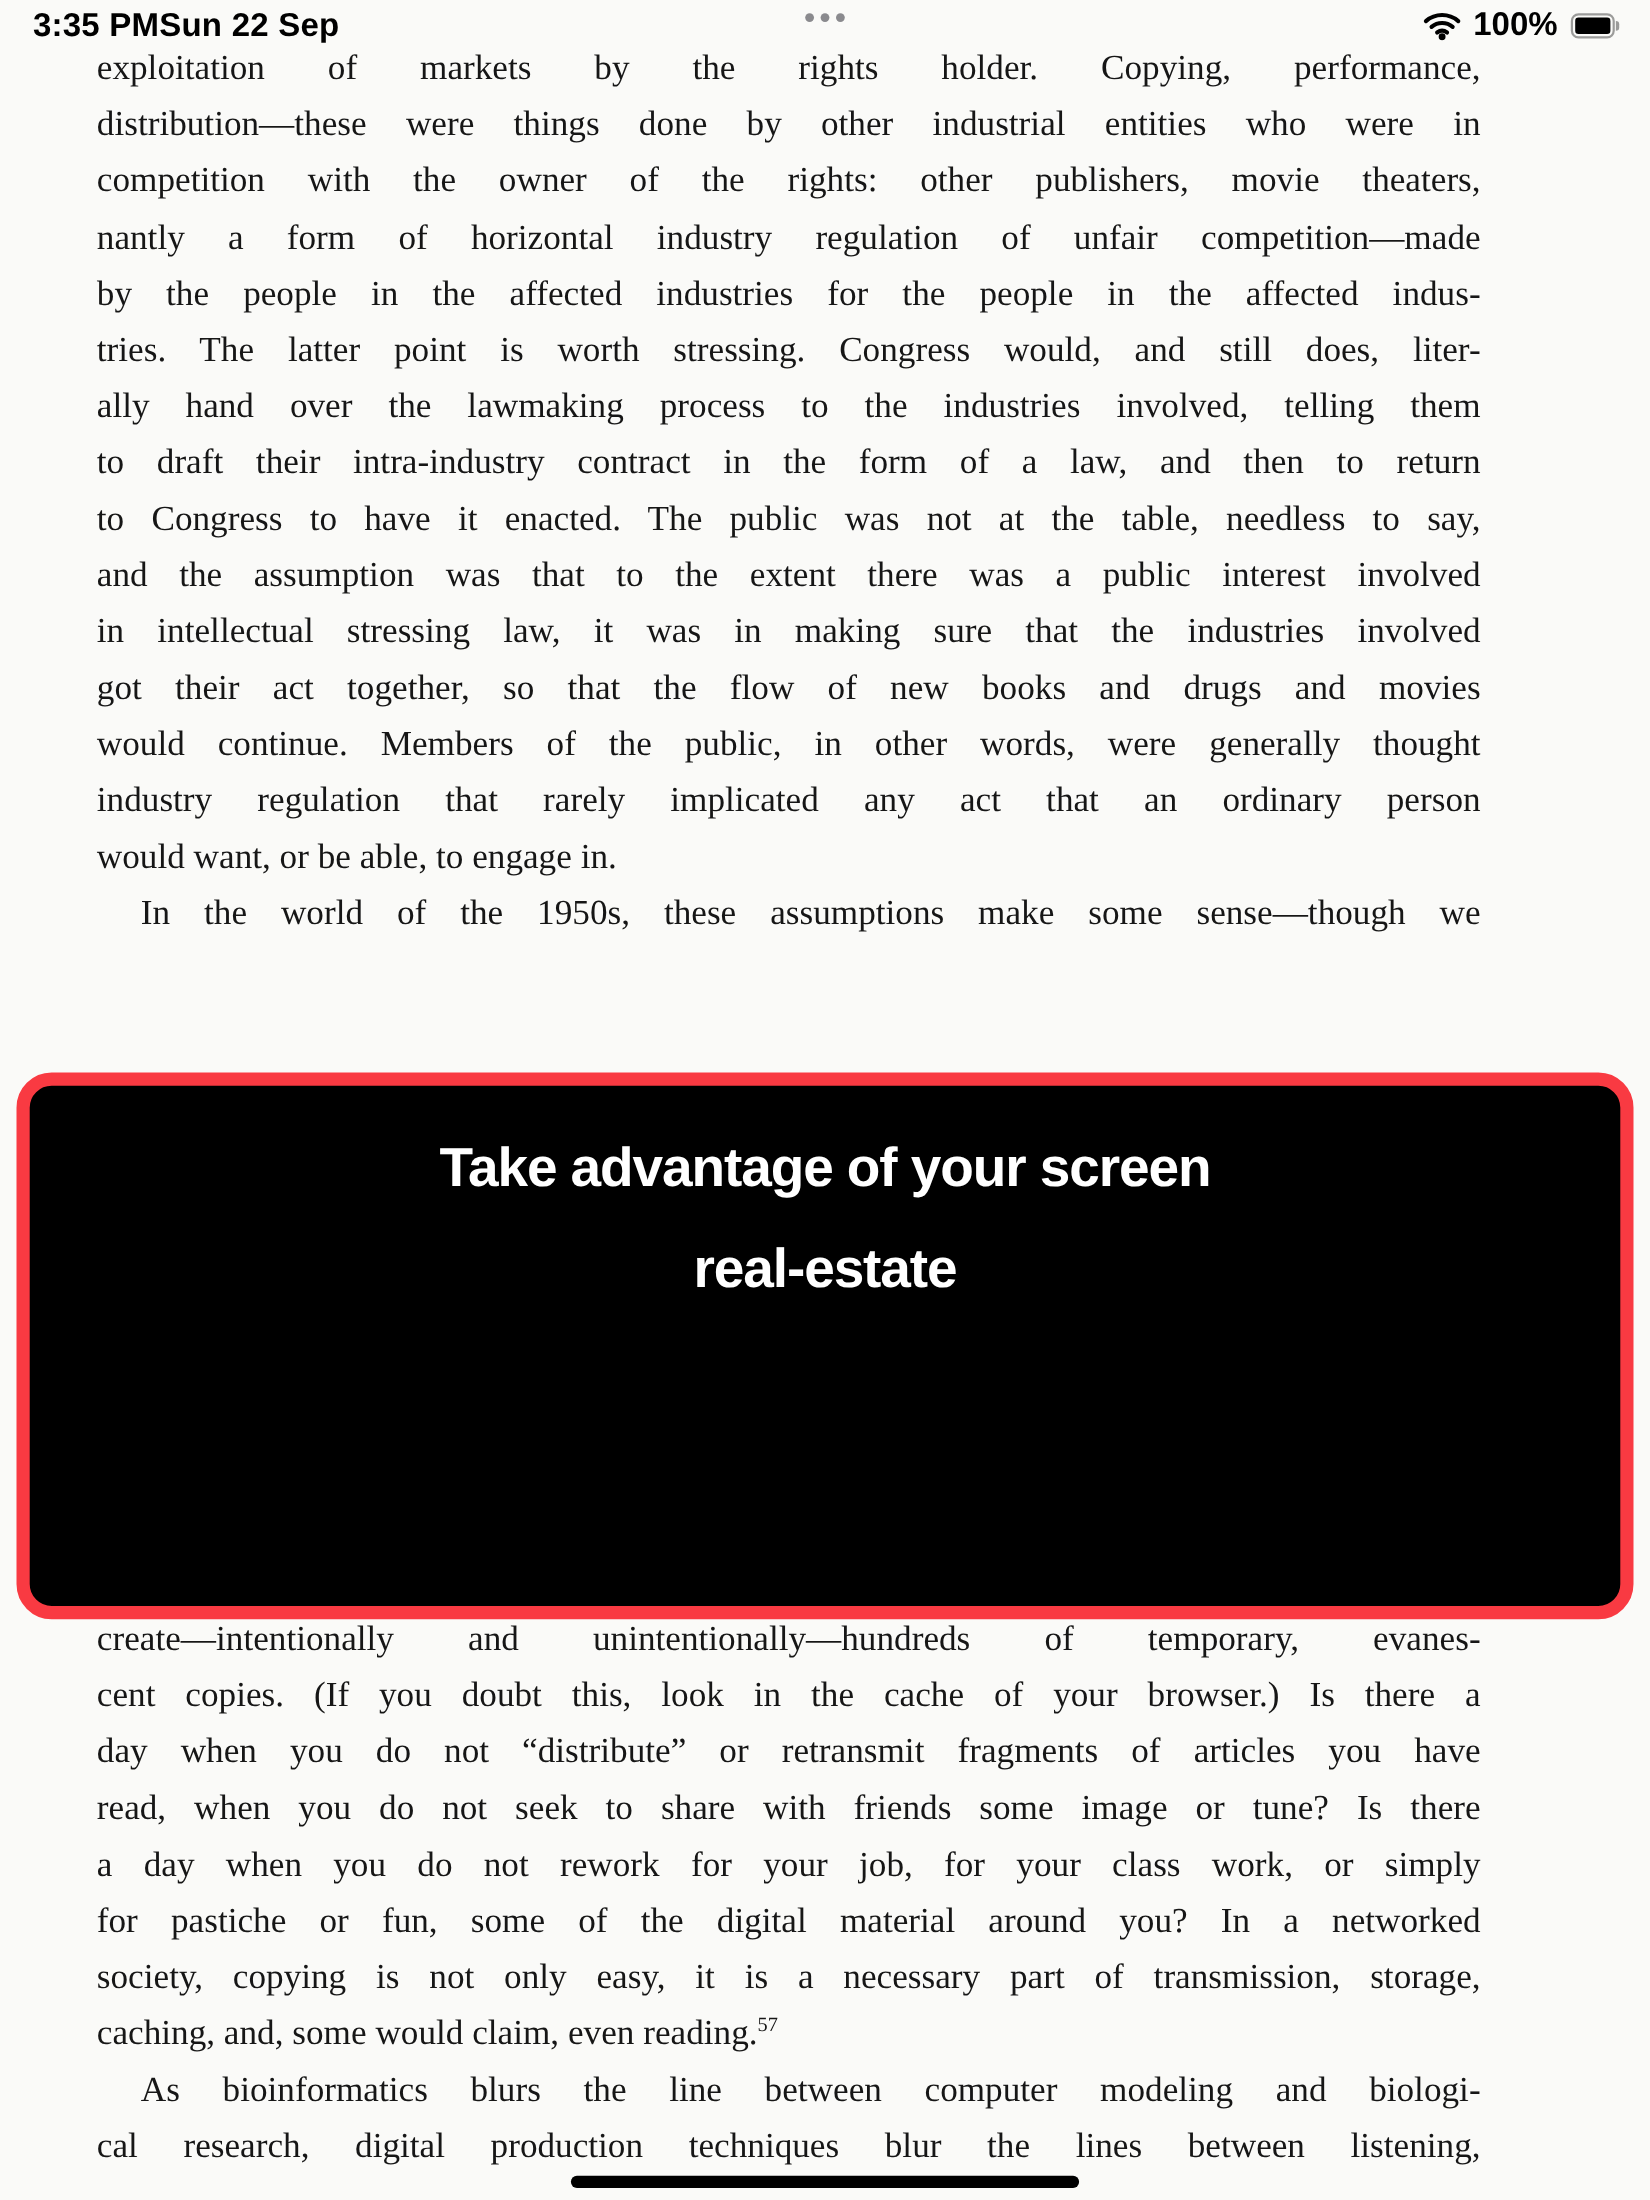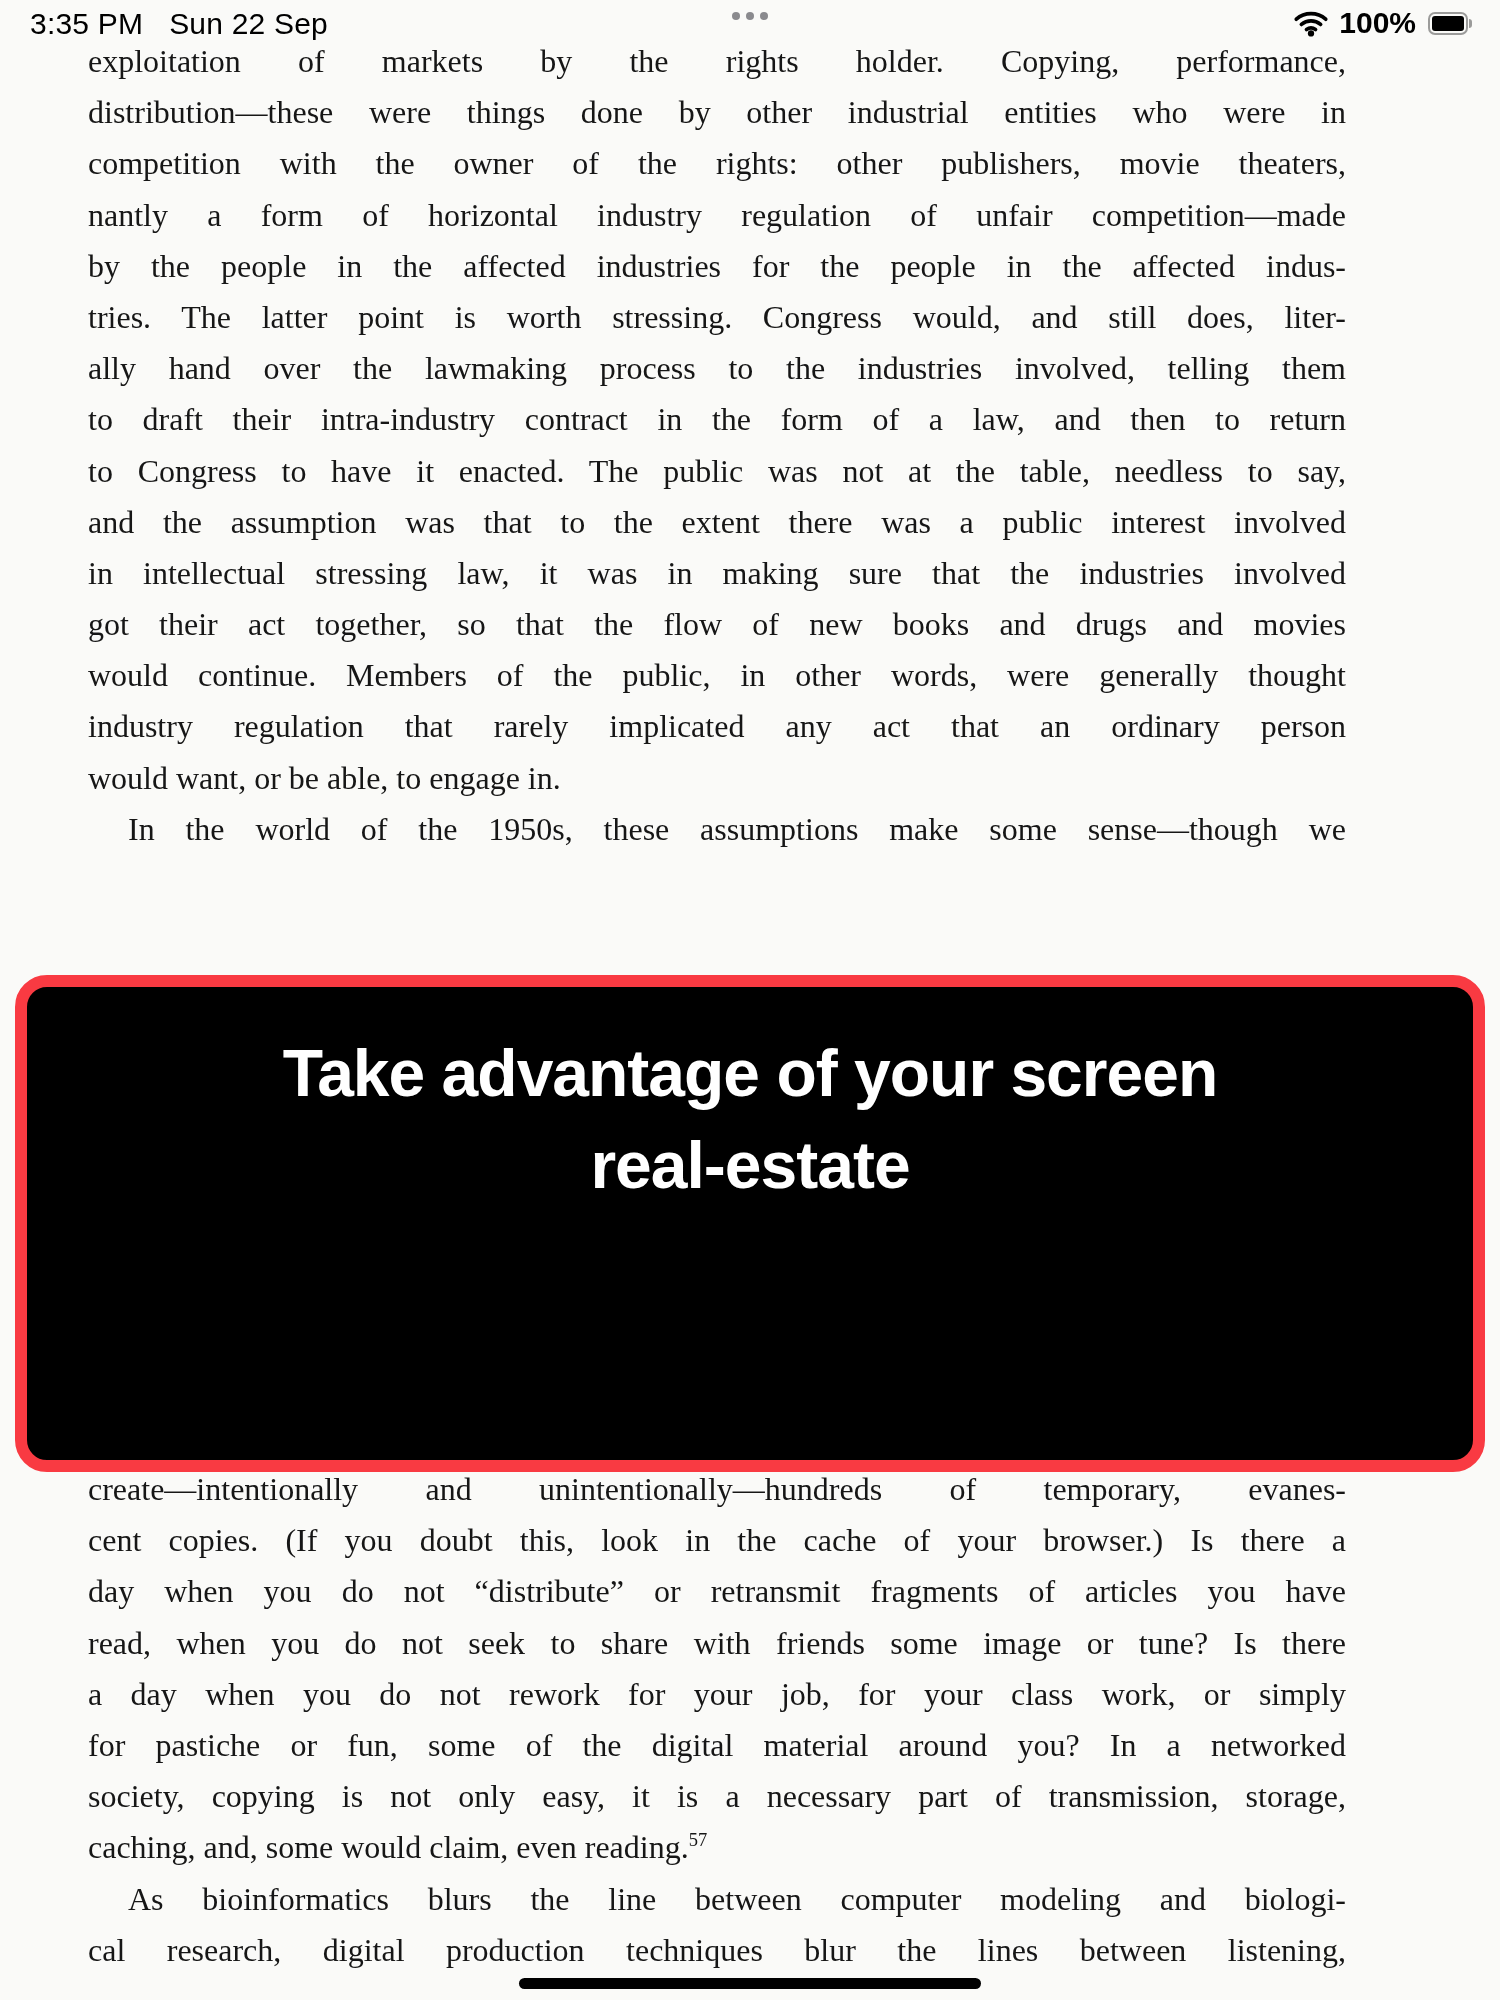--- a/index.html
+++ b/index.html
@@ -3,22 +3,22 @@
 <meta charset="utf-8">
 <style>
   html,body{margin:0;padding:0;background:#e8e8e8;}
   .screen{
     position:relative;width:1500px;height:2000px;margin:0 auto;
     background:#fafaf8;overflow:hidden;
     font-family:"Liberation Sans",sans-serif;
   }
   
   .statusbar{position:absolute;top:0;left:0;width:100%;height:44px;}
-  .status-left{position:absolute;left:30px;top:7px;display:flex;gap:26px;
-    font-size:30px;font-weight:400;color:#000;letter-spacing:.2px;}
+  .status-left{position:absolute;left:30px;top:7px;display:flex;
+    font-size:30px;font-weight:700;color:#000;letter-spacing:.2px;}
   .status-center{position:absolute;left:50%;top:12px;transform:translateX(-50%);
     display:flex;gap:6px;}
   .status-center i{width:8px;height:8px;border-radius:50%;background:#8a8a8e;display:block;}
   .status-right{position:absolute;right:26px;top:6px;display:flex;align-items:center;gap:10px;
     font-size:30px;font-weight:600;color:#000;}
   .wifi{width:36px;height:27px;display:block;}
   .battery{position:relative;width:46px;height:23px;margin-left:2px;}
   .battery .shell{position:absolute;left:0;top:0;width:40px;height:23px;
     border:2px solid rgba(0,0,0,.38);border-radius:7px;box-sizing:border-box;}
   .battery .fill{position:absolute;left:4px;top:4px;width:32px;height:15px;border-radius:3px;background:#000;}
@@ -30,22 +30,22 @@
   .lower{top:1464px;}
   .bline{height:51.2px;line-height:51.2px;white-space:normal;
     text-align:justify;text-align-last:justify;overflow:hidden;}
   .bline.parend{text-align-last:left;}
   .bline.indent{text-indent:40px;}
   .bline sup{font-size:58%;line-height:0;vertical-align:super;}
   
   .tipbox{position:absolute;left:15px;top:975px;width:1470px;height:497px;
     box-sizing:border-box;background:#000;border:12px solid #f93a42;border-radius:32px;
     z-index:5;padding:16px 40px 0 40px;color:#fff;}
-  .tip-title{margin:24px auto 0 auto;max-width:1090px;text-align:center;
-    font-size:66px;line-height:92px;font-weight:700;letter-spacing:-1px;}
+  .tip-title{margin:12px auto 0 auto;max-width:1090px;text-align:center;
+    font-size:50px;line-height:92px;font-weight:700;letter-spacing:-1px;}
   .tip-body{margin-top:36px;text-align:left;
     font-size:78px;line-height:100px;font-weight:700;letter-spacing:-2px;}
   
   .home{position:absolute;left:50%;transform:translateX(-50%);top:1978px;
     width:462px;height:11px;border-radius:6px;background:#000;z-index:6;}
 </style>
 </head>
 <body>
 
 <div class="screen">

